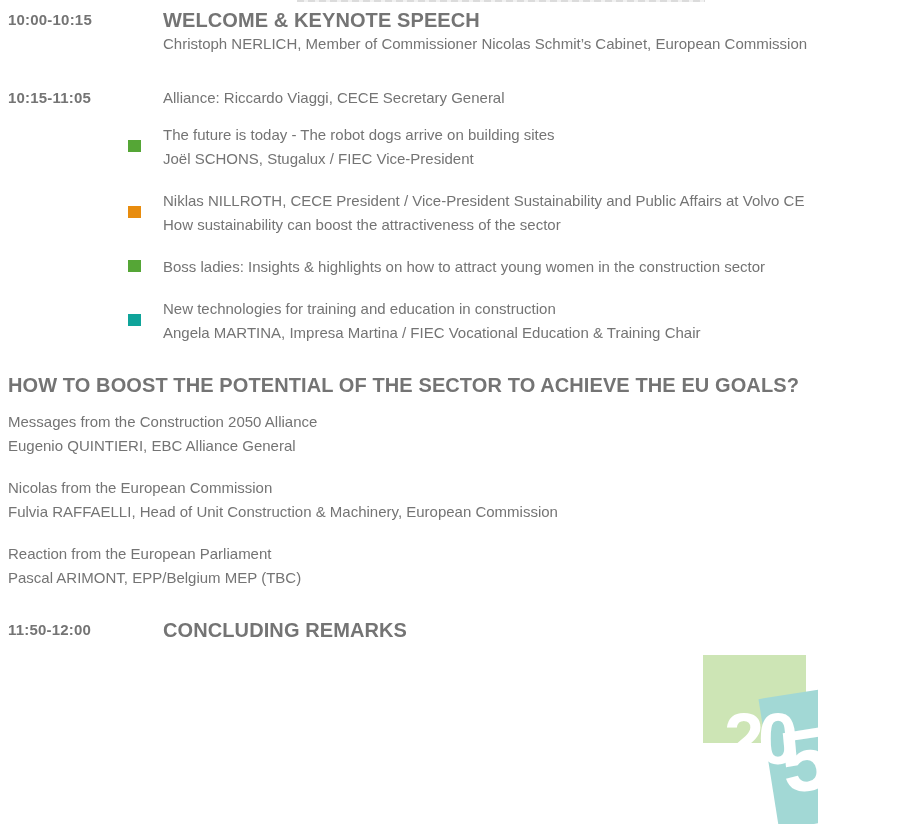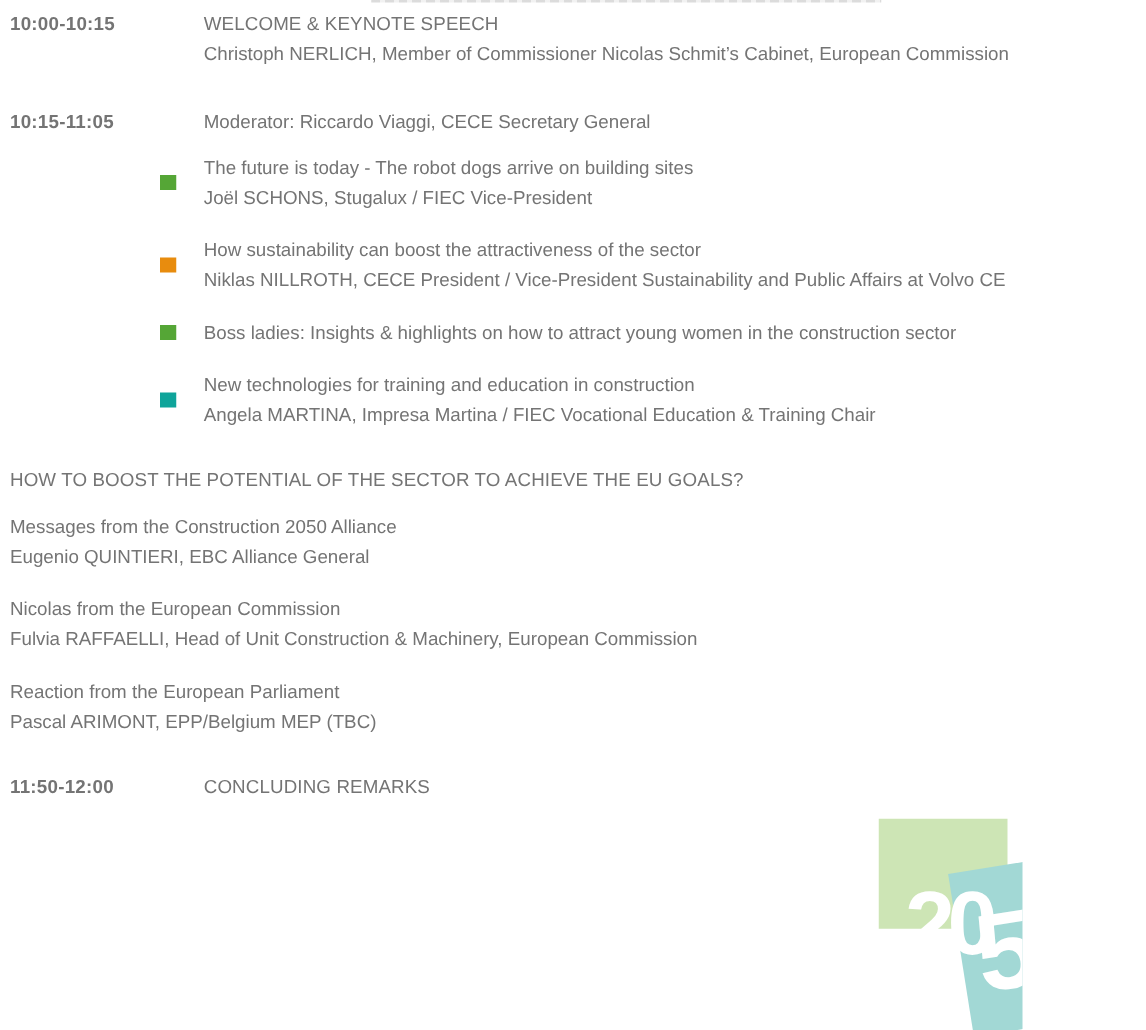--- a/index.html
+++ b/index.html
@@ -33,22 +33,22 @@
   .slot.first { margin-bottom: 30px; }
   .time {
     flex: 0 0 155px;
     width: 155px;
     font-weight: bold;
     line-height: 24px;
     letter-spacing: 0.2px;
   }
   .content { flex: 1; min-width: 0; }
   .slot-title {
-    font-size: 15px;
-    font-weight: normal;
+    font-size: 20px;
+    font-weight: bold;
     line-height: 24px;
     letter-spacing: 0.1px;
     margin-bottom: 13px;
   }
   .slot-title.tight { margin-bottom: 0; }
   .line { line-height: 24px; }
   .moderator { margin-bottom: 13px; }
   .item {
     position: relative;
     line-height: 24px;
@@ -107,33 +107,33 @@
       <div class="time">10:00-10:15</div>
       <div class="content">
         <div class="slot-title tight">WELCOME &amp; KEYNOTE SPEECH</div>
         <div class="line"><strong>Christoph NERLICH,</strong><span> Member of Commissioner Nicolas Schmit’s Cabinet, European Commission</span></div>
       </div>
     </section>
 
     <section class="slot">
       <div class="time">10:15-11:05</div>
       <div class="content">
-        <div class="line moderator"><strong>Moderator:</strong><span> Riccardo Viaggi, CECE Secretary General</span></div>
+        <div class="line moderator"><strong>Alliance:</strong><span> Riccardo Viaggi, CECE Secretary General</span></div>
 
         <div class="item">
           <span class="bullet" style="background-color: rgb(85, 166, 54);"></span>
           <div>The future is today - The robot dogs arrive on building sites</div>
           <div><strong>Joël SCHONS,</strong><span> Stugalux / FIEC Vice-President</span></div>
         </div>
 
 
         <div class="item">
           <span class="bullet" style="background-color: rgb(232, 140, 14);"></span>
+          <div><strong>Niklas NILLROTH,</strong><span> CECE President / Vice-President Sustainability and Public Affairs at Volvo CE</span></div>
           <div>How sustainability can boost the attractiveness of the sector</div>
-          <div><strong>Niklas NILLROTH,</strong><span> CECE President / Vice-President Sustainability and Public Affairs at Volvo CE</span></div>
         </div>
 
         <div class="item">
           <span class="bullet" style="background-color: rgb(85, 166, 54);"></span>
           <div>Boss ladies: Insights &amp; highlights on how to attract young women in the construction sector</div>
         </div>
 
         <div class="item">
           <span class="bullet" style="background-color: rgb(15, 164, 154);"></span>
           <div>New technologies for training and education in construction</div>

